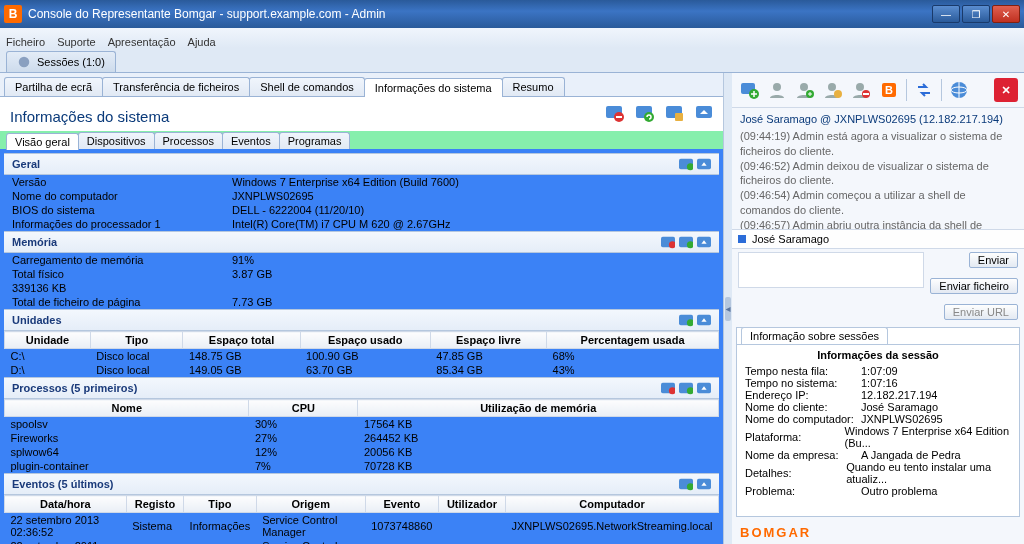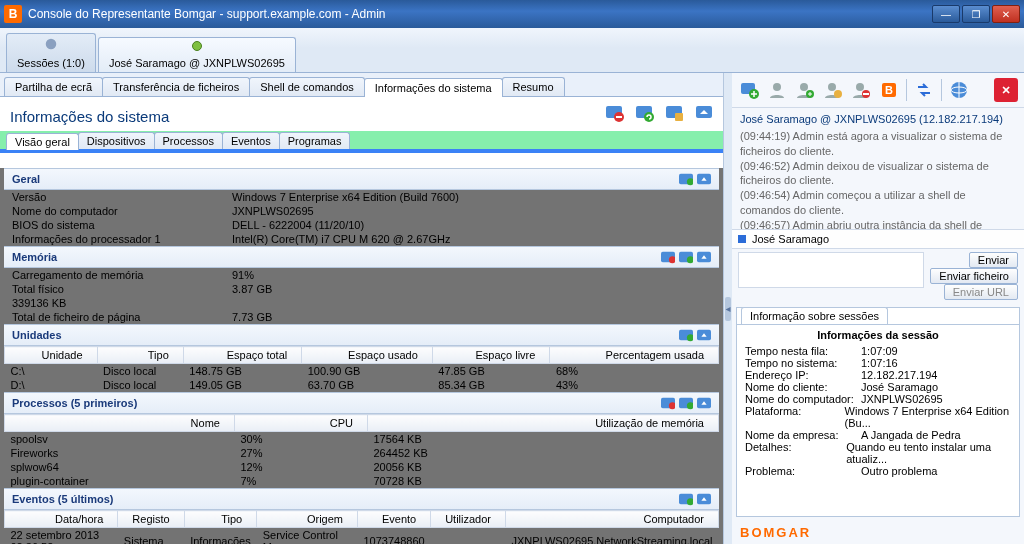--- a/index.html
+++ b/index.html
@@ -6,59 +6,59 @@
 body{background:#dfe9f5;width:1024px;height:544px;overflow:hidden;position:relative;}
 .titlebar{height:28px;background:linear-gradient(#2a5a9a,#3b74c4 40%,#2a5a9a);display:flex;align-items:center;color:#fff;padding:0 4px;}
 .titlebar .b-logo{width:18px;height:18px;background:#ff6a00;color:#fff;display:flex;align-items:center;justify-content:center;font-weight:bold;border-radius:2px;margin-right:6px;font-size:12px;}
 .titlebar .title{flex:1;font-size:12px;}
 .winbtns{display:flex;gap:2px;}
 .winbtn{width:28px;height:18px;background:linear-gradient(#5a8dd0,#2a5a9a);border:1px solid #1a3a6a;border-radius:2px;display:flex;align-items:center;justify-content:center;color:#fff;font-size:10px;}
 .winbtn.close{background:linear-gradient(#e06050,#c03020);border-color:#802010;}
 .menubar{height:20px;background:linear-gradient(#f0f5fc,#dfe9f5);display:flex;align-items:flex-end;padding:0 6px;gap:12px;color:#333;}
 .menubar span{cursor:default;}
 .session-tabs{height:24px;display:flex;align-items:flex-end;padding:0 6px;gap:2px;background:#dfe9f5;}
-.session-tab{padding:3px 10px;background:linear-gradient(#f6faff,#e3ecf7);border:1px solid #9ab3d5;border-bottom:none;border-radius:3px 3px 0 0;display:flex;align-items:center;gap:6px;font-size:11px;flex-direction:column;}
+.session-tab{padding:3px 10px;background:linear-gradient(#f6faff,#e3ecf7);border:1px solid #9ab3d5;border-bottom:none;border-radius:3px 3px 0 0;display:flex;align-items:center;gap:6px;font-size:11px;}
 .session-tab.inactive{background:linear-gradient(#e3ecf7,#cddbec);}
 .session-tab .dot{width:10px;height:10px;border-radius:50%;background:#7fc040;border:1px solid #4a8020;}
 .content{display:flex;height:472px;background:#fff;border-top:1px solid #9ab3d5;}
 .main{flex:1;display:flex;flex-direction:column;border-right:1px solid #b5c7de;min-width:0;}
 .subtabs{height:24px;display:flex;align-items:flex-end;padding:0 4px;gap:0;background:#e9f0fa;border-bottom:1px solid #9ab3d5;}
 .subtab{padding:3px 10px;border:1px solid #9ab3d5;border-bottom:none;background:linear-gradient(#f0f5fc,#e1e9f4);border-radius:3px 3px 0 0;margin-right:-1px;}
 .subtab.active{background:#fff;position:relative;top:1px;}
 .page-title{font-size:15px;color:#0a3a7a;padding:6px 10px 2px;background:#fff;}
 .sub2{height:22px;display:flex;align-items:flex-end;padding:0 6px;background:#86efac;border-bottom:4px solid #3b82f6;}
 .sub2 .subtab{padding:2px 8px;}
-.info-body{flex:1;overflow:auto;background:#737373;padding:0 4px 4px;margin-top:15px;}
+.info-body{flex:1;overflow:auto;background:#3b82f6;padding:0 4px 4px;}
 .section-hdr{background:linear-gradient(#f3f7fd,#e5edf8);border-bottom:1px solid #b5c7de;border-top:1px solid #b5c7de;padding:3px 8px;font-weight:bold;color:#1a3a7a;display:flex;align-items:center;}
 .section-hdr .hdr-actions{margin-left:auto;display:flex;gap:4px;}
 .micon{width:14px;height:14px;}
 .kv{display:flex;padding:1px 8px;}
 .kv .k{width:220px;}
 .kv .v{flex:1;}
 .tbl{width:100%;border-collapse:collapse;}
-.tbl th{text-align:right;font-weight:normal;background:linear-gradient(#fdfdfe,#e9eef6);border:1px solid #cfd9e8;padding:2px 14px;}
+.tbl th{text-align:center;font-weight:bold;background:linear-gradient(#fdfdfe,#e9eef6);border:1px solid #cfd9e8;padding:2px 8px;}
 .tbl td{padding:1px 6px;}
 .toolbar{height:34px;display:flex;align-items:center;justify-content:flex-end;gap:8px;padding:4px 8px;background:#fff;border-bottom:1px solid #e0e6ef;}
 .tbtn{width:22px;height:22px;display:flex;align-items:center;justify-content:center;border-radius:3px;}
 .rside{width:292px;display:flex;flex-direction:column;background:#f4f7fc;}
 .riconbar{height:34px;display:flex;align-items:center;gap:6px;padding:4px 6px;background:#f4f7fc;}
 .ricon{width:22px;height:22px;display:flex;align-items:center;justify-content:center;}
 .rx{width:24px;height:24px;background:#d23;color:#fff;border-radius:3px;display:flex;align-items:center;justify-content:center;font-weight:bold;margin-left:auto;}
 .chatlog{padding:4px 8px;font-size:11px;color:#666;line-height:1.35;flex-shrink:0;border-top:1px solid #cfd9e8;height:122px;overflow:hidden;}
 .chatlog .hdr{color:#0a3a7a;margin-bottom:2px;}
 .userline{display:flex;align-items:center;gap:6px;padding:3px 6px;border-top:1px solid #cfd9e8;border-bottom:1px solid #cfd9e8;background:#fefefe;}
 .ubullet{width:8px;height:8px;background:#2b6cd8;}
 .chatentry{height:36px;background:#fff;}
-.btns{display:flex;flex-direction:column;align-items:flex-end;gap:0;padding:3px 6px;}
+.btns{display:flex;flex-direction:column;align-items:flex-end;gap:10px;padding:3px 6px;}
 .btns button{font-size:11px;padding:1px 8px;background:linear-gradient(#fefefe,#e3e9f2);border:1px solid #9ab3d5;border-radius:2px;}
 .sessinfo{border:1px solid #b5c7de;margin:4px;background:#fff;flex:1;display:flex;flex-direction:column;}
 .sessinfo .tab{display:inline-block;padding:2px 8px;border:1px solid #b5c7de;border-bottom:none;background:#fff;border-radius:3px 3px 0 0;margin:-1px 0 0 4px;}
 .sessinfo .body{border-top:1px solid #b5c7de;padding:4px 8px;flex:1;}
 .sessinfo .title2{text-align:center;font-weight:bold;margin-bottom:4px;}
-.skv{display:flex;}
+.skv{display:flex;align-items:center;}
 .skv .k{width:116px;}
 .brand{color:#ff6a00;font-weight:bold;letter-spacing:2px;padding:4px 8px;font-size:13px;}
 svg{display:block;}
 .splitter{width:8px;background:#dfe9f5;display:flex;align-items:center;justify-content:center;}
 .splitter .grip{width:6px;height:24px;background:#b5c7de;border-radius:2px;display:flex;align-items:center;justify-content:center;color:#5a75a0;font-size:10px;}
 </style>
 </head>
 <body>
 
 <div class="titlebar">
@@ -76,24 +76,20 @@
   <span>Apresentação</span>
   <span>Ajuda</span>
 </div>
 <div class="session-tabs">
   <div class="session-tab inactive">
     <svg class="micon" viewBox="0 0 16 16">
         <circle cx="8" cy="8" r="6" fill="#8aa0c0"></circle>
       </svg>
     <span>Sessões (1:0)</span>
   </div>
-  <div class="session-tab">
-    <span class="dot"></span>
-    <span>José Saramago @ JXNPLWS02695</span>
-  </div>
 </div>
 
 <div class="content">
   <div class="main">
     <div class="subtabs">
       <div class="subtab">Partilha de ecrã</div>
       <div class="subtab">Transferência de ficheiros</div>
       <div class="subtab">Shell de comandos</div>
       <div class="subtab active">Informações do sistema</div>
       <div class="subtab">Resumo</div>

